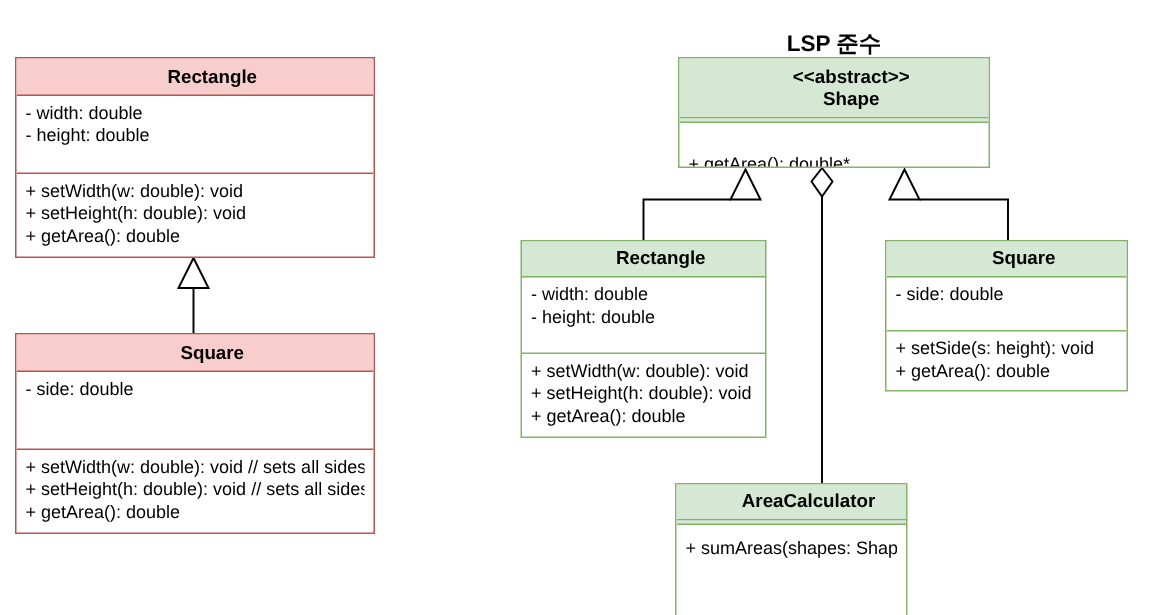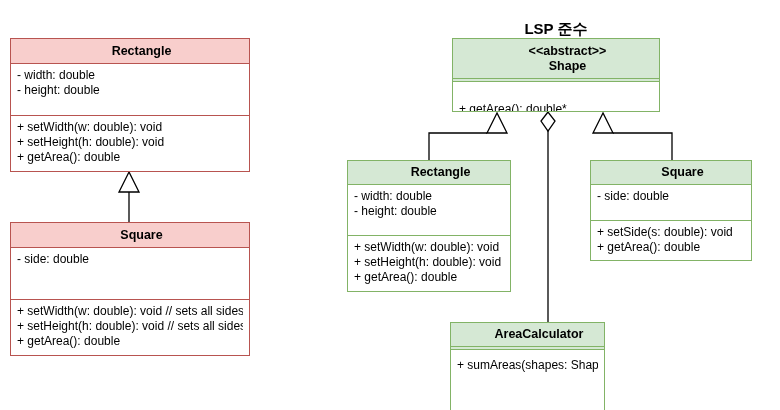--- a/index.html
+++ b/index.html
@@ -181,21 +181,21 @@
   </div>
 
   <div class="uml-class green" style="left:590px; top:160px; width:162px; height:101px;">
     <div class="uml-header" style="height:24px;">
       <span class="cname">Square</span>
     </div>
     <div class="uml-compartment" style="height:35px;">
       <div class="line">- side: double</div>
     </div>
     <div class="uml-compartment sep" style="height:40px;">
-      <div class="line">+ setSide(s: double): void</div>
+      <div class="line">+ setSide(s: height): void</div>
       <div class="line">+ getArea(): double</div>
     </div>
   </div>
 
   <div class="uml-class green" style="left:450px; top:322px; width:155px; height:92px;">
     <div class="uml-header" style="height:24px;">
       <span class="cname">AreaCalculator</span>
     </div>
     <div class="thin-strip"></div>
     <div class="uml-compartment" style="height:49px; padding-top:8px;">

